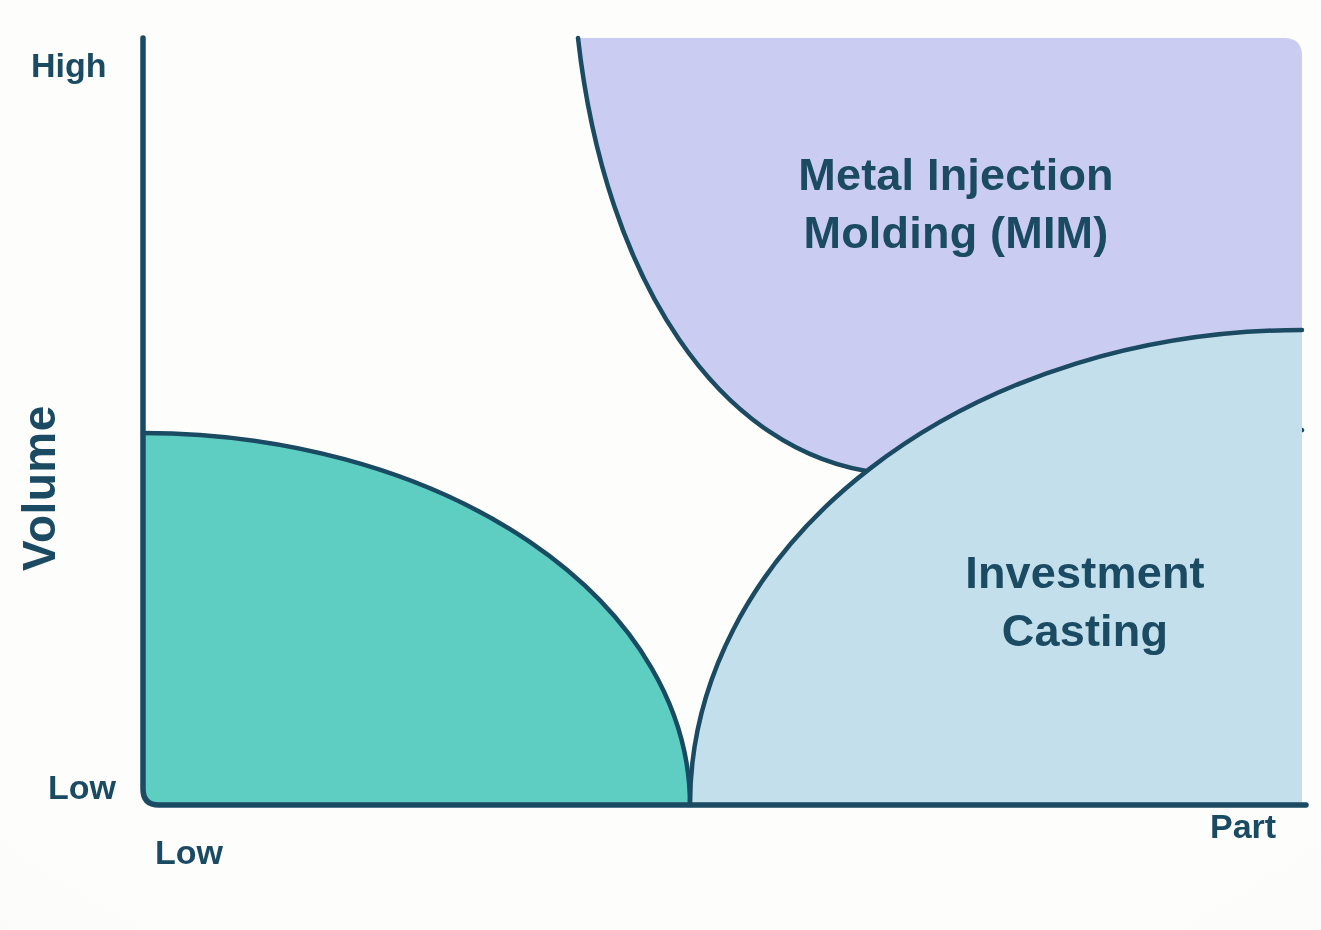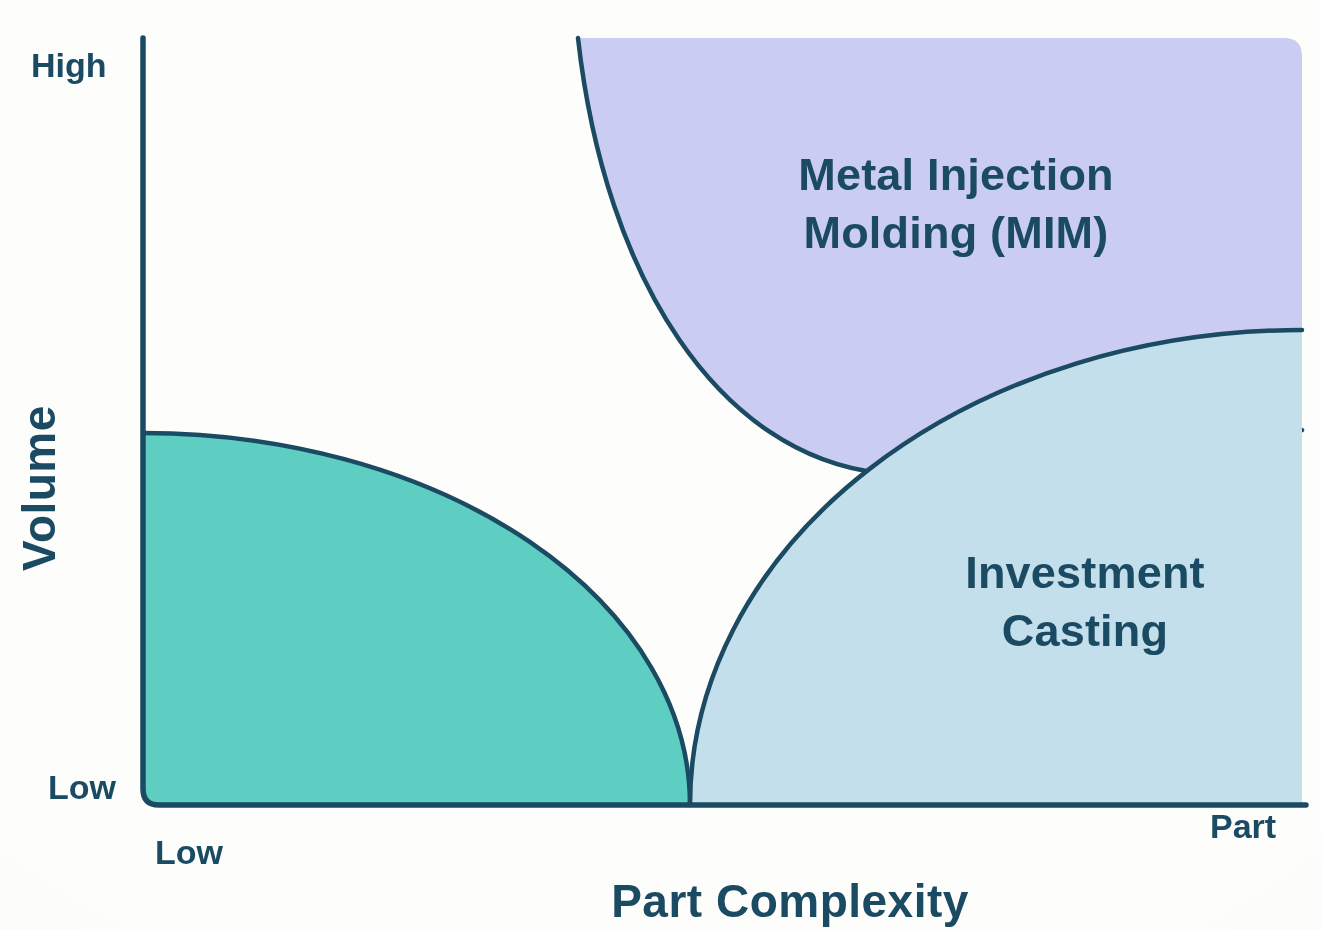--- a/index.html
+++ b/index.html
@@ -78,18 +78,17 @@
 
     <path class="axes" d="M 143 38 L 143 789 Q 143 805 159 805 L 1306 805" stroke="#1b4a63"></path>
   </svg>
 
   <div class="tick y-high">High</div>
   <div class="tick y-low">Low</div>
   <div class="tick x-low">Low</div>
   <div class="tick x-part">Part</div>
 
   <div class="axis-title y">Volume</div>
-  <div class="axis-title x">Part Complexity</div>
 
   <div class="region-label investment">Investment Casting</div>
   <div class="region-label mim">Metal Injection Molding (MIM)</div>
 
 </div>
 
 </body></html>

